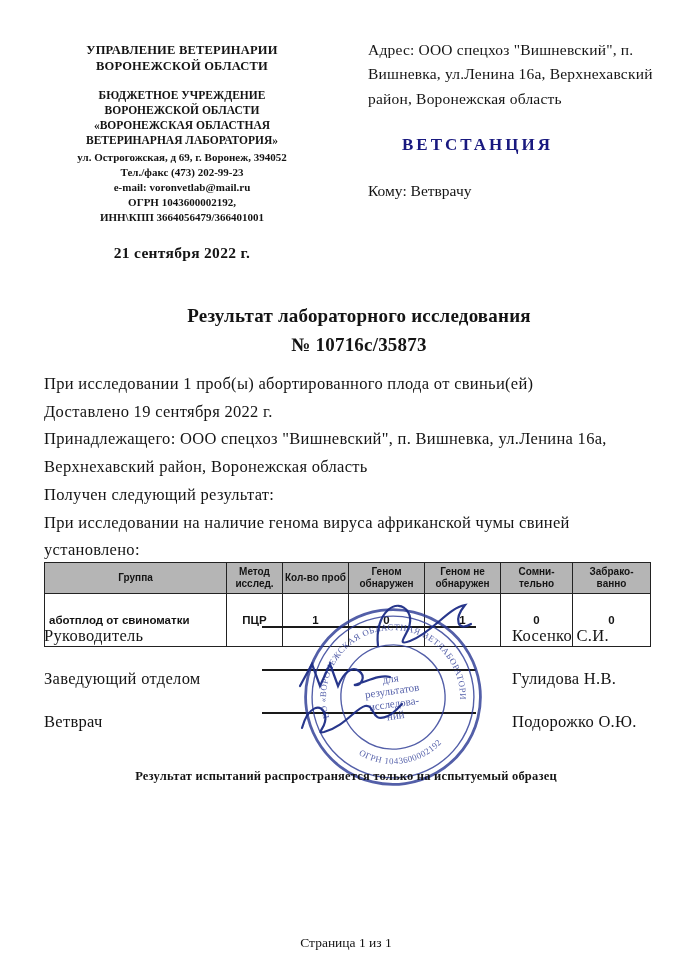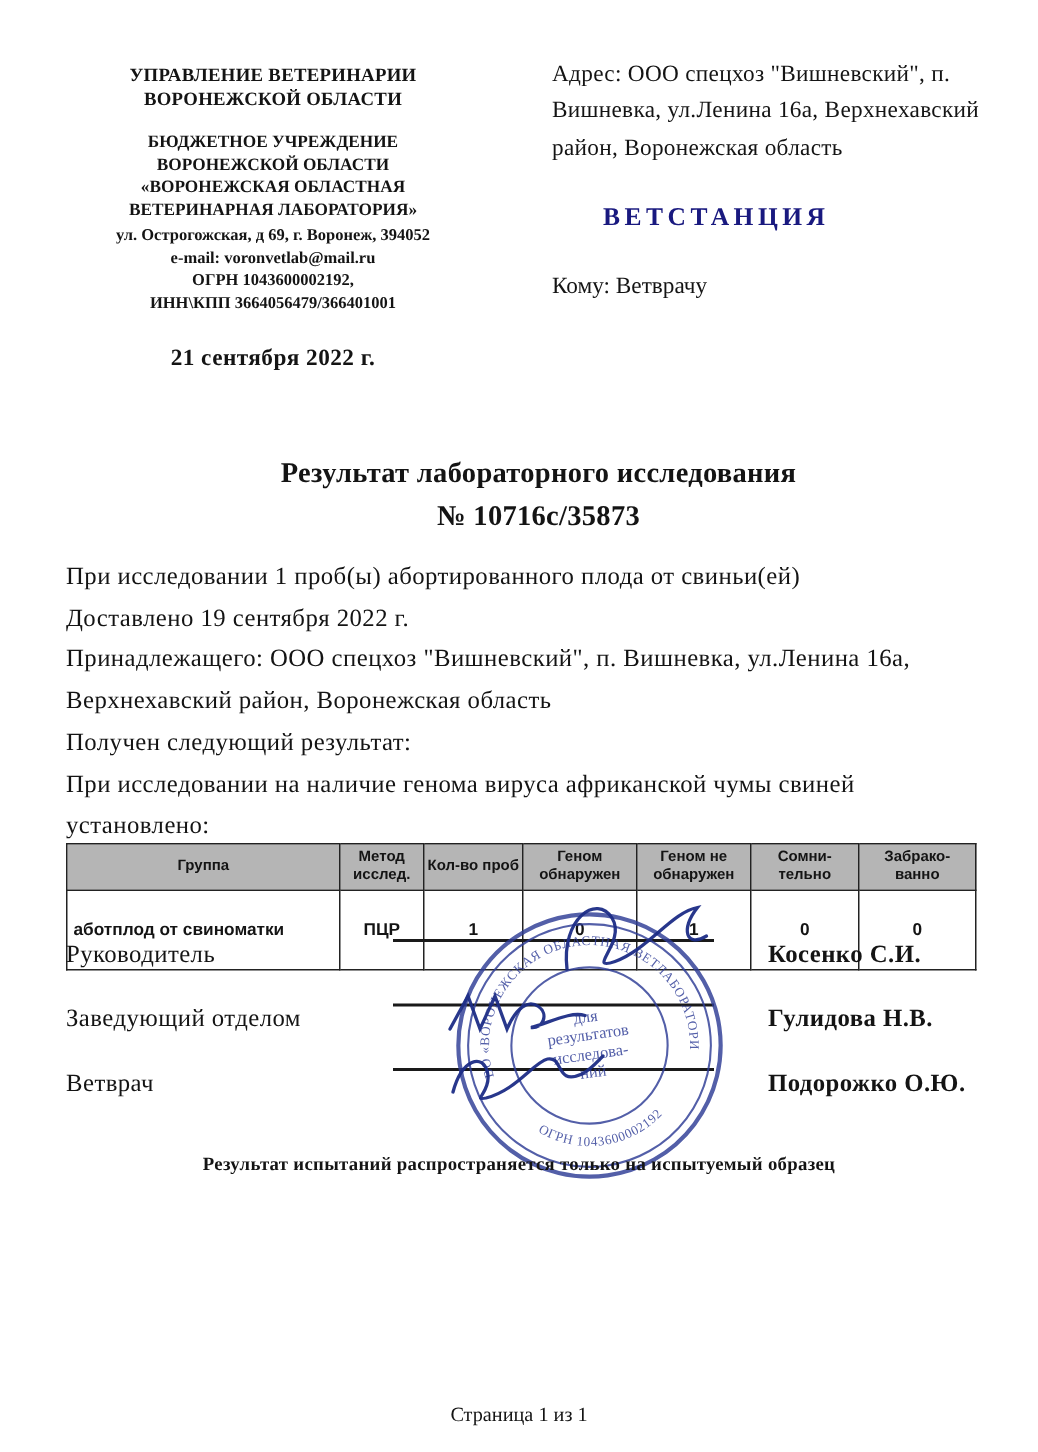--- a/index.html
+++ b/index.html
@@ -65,21 +65,21 @@
     border: 1px solid #222; font-size: 11.5px; font-weight: bold;
     text-align: center; padding: 20px 4px; vertical-align: middle;
   }
   .results-table td.first { text-align: left; }
 
   
   .sig-block { position: absolute; left: 44px; top: 606px; width: 614px; font-size: 16.5px; }
   .sig-row { display: flex; align-items: flex-start; height: 43px; gap: 20px; }
   .sig-role { width: 198px; padding-bottom: 6px; letter-spacing: 0.3px; }
   .sig-line { width: 214px; border-bottom: 2px solid #1a1a1a; margin-bottom: 9px; }
-  .sig-name { margin-left: 16px; padding-bottom: 6px; letter-spacing: 0.3px; font-weight: bold; }
+  .sig-name { margin-left: 16px; padding-bottom: 6px; letter-spacing: 0.3px; }
 
   
   .seal {
     position: absolute; left: 300px; top: 584px; width: 186px; height: 186px;
     transform: rotate(-8deg); opacity: 0.82; pointer-events: none;
   }
   .seal svg { width: 100%; height: 100%; display: block; }
   .seal-center {
     position: absolute; left: 50%; top: 50%; transform: translate(-50%, -50%);
     width: 104px; text-align: center; font-size: 11px; line-height: 1.12;
@@ -105,20 +105,21 @@
 <div class="page">
 
   <div class="sender">
     <div class="sender-authority pre">УПРАВЛЕНИЕ ВЕТЕРИНАРИИ
 ВОРОНЕЖСКОЙ ОБЛАСТИ</div>
     <div class="sender-institution pre">БЮДЖЕТНОЕ УЧРЕЖДЕНИЕ
 ВОРОНЕЖСКОЙ ОБЛАСТИ
 «ВОРОНЕЖСКАЯ ОБЛАСТНАЯ
 ВЕТЕРИНАРНАЯ ЛАБОРАТОРИЯ»</div>
     <div class="sender-contact mt">ул. Острогожская, д 69, г. Воронеж, 394052</div>
+    <div class="sender-contact">Тел./факс  (473) 202-99-23</div>
     <div class="sender-contact">e-mail:  voronvetlab@mail.ru</div>
     <div class="sender-contact">ОГРН 1043600002192,</div>
     <div class="sender-contact">ИНН\КПП 3664056479/366401001</div>
     <div class="doc-date">21 сентября 2022 г.</div>
   </div>
 
   <div class="recipient">
     <div class="recipient-address">Адрес: ООО спецхоз "Вишневский", п. Вишневка, ул.Ленина 16а, Верхнехавский район, Воронежская область</div>
     <div class="vetstation">ВЕТСТАНЦИЯ</div>
     <div class="recipient-to">Кому: Ветврачу</div>

